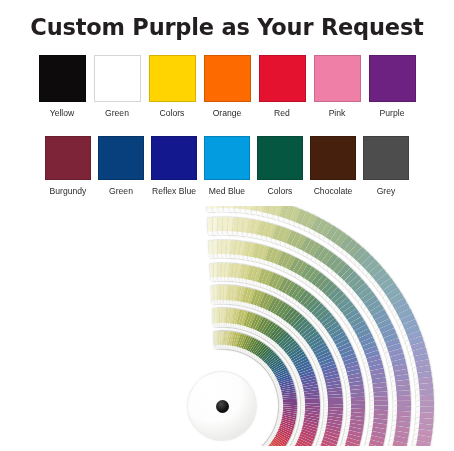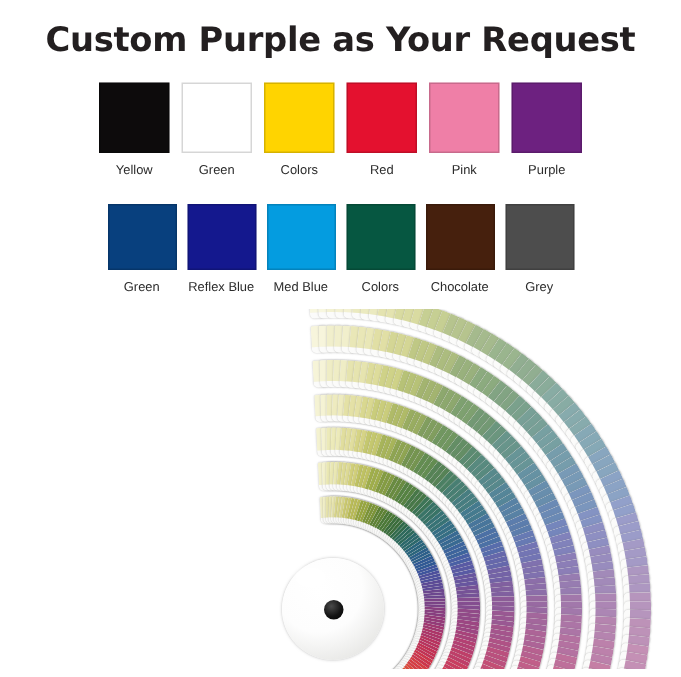--- a/index.html
+++ b/index.html
@@ -166,33 +166,41 @@
         </div>
         <div class="swatch-cell">
           <div class="chip" style="background: rgb(255, 255, 255);"></div>
           <div class="chip-label">Green</div>
         </div>
         <div class="swatch-cell">
           <div class="chip" style="background: rgb(255, 212, 0);"></div>
           <div class="chip-label">Colors</div>
         </div>
         <div class="swatch-cell">
+          <div class="chip" style="background: rgb(252, 106, 0);"></div>
+          <div class="chip-label">Orange</div>
+        </div>
+        <div class="swatch-cell">
           <div class="chip" style="background: rgb(228, 17, 47);"></div>
           <div class="chip-label">Red</div>
         </div>
         <div class="swatch-cell">
           <div class="chip" style="background: rgb(239, 127, 167);"></div>
           <div class="chip-label">Pink</div>
         </div>
         <div class="swatch-cell">
           <div class="chip" style="background: rgb(109, 33, 128);"></div>
           <div class="chip-label">Purple</div>
         </div>
       </div>
     <div class="swatch-row row-2">
+        <div class="swatch-cell">
+          <div class="chip" style="background: rgb(125, 36, 57);"></div>
+          <div class="chip-label">Burgundy</div>
+        </div>
         <div class="swatch-cell">
           <div class="chip" style="background: rgb(8, 64, 126);"></div>
           <div class="chip-label">Green</div>
         </div>
         <div class="swatch-cell">
           <div class="chip" style="background: rgb(20, 24, 142);"></div>
           <div class="chip-label">Reflex Blue</div>
         </div>
         <div class="swatch-cell">
           <div class="chip" style="background: rgb(4, 156, 224);"></div>

